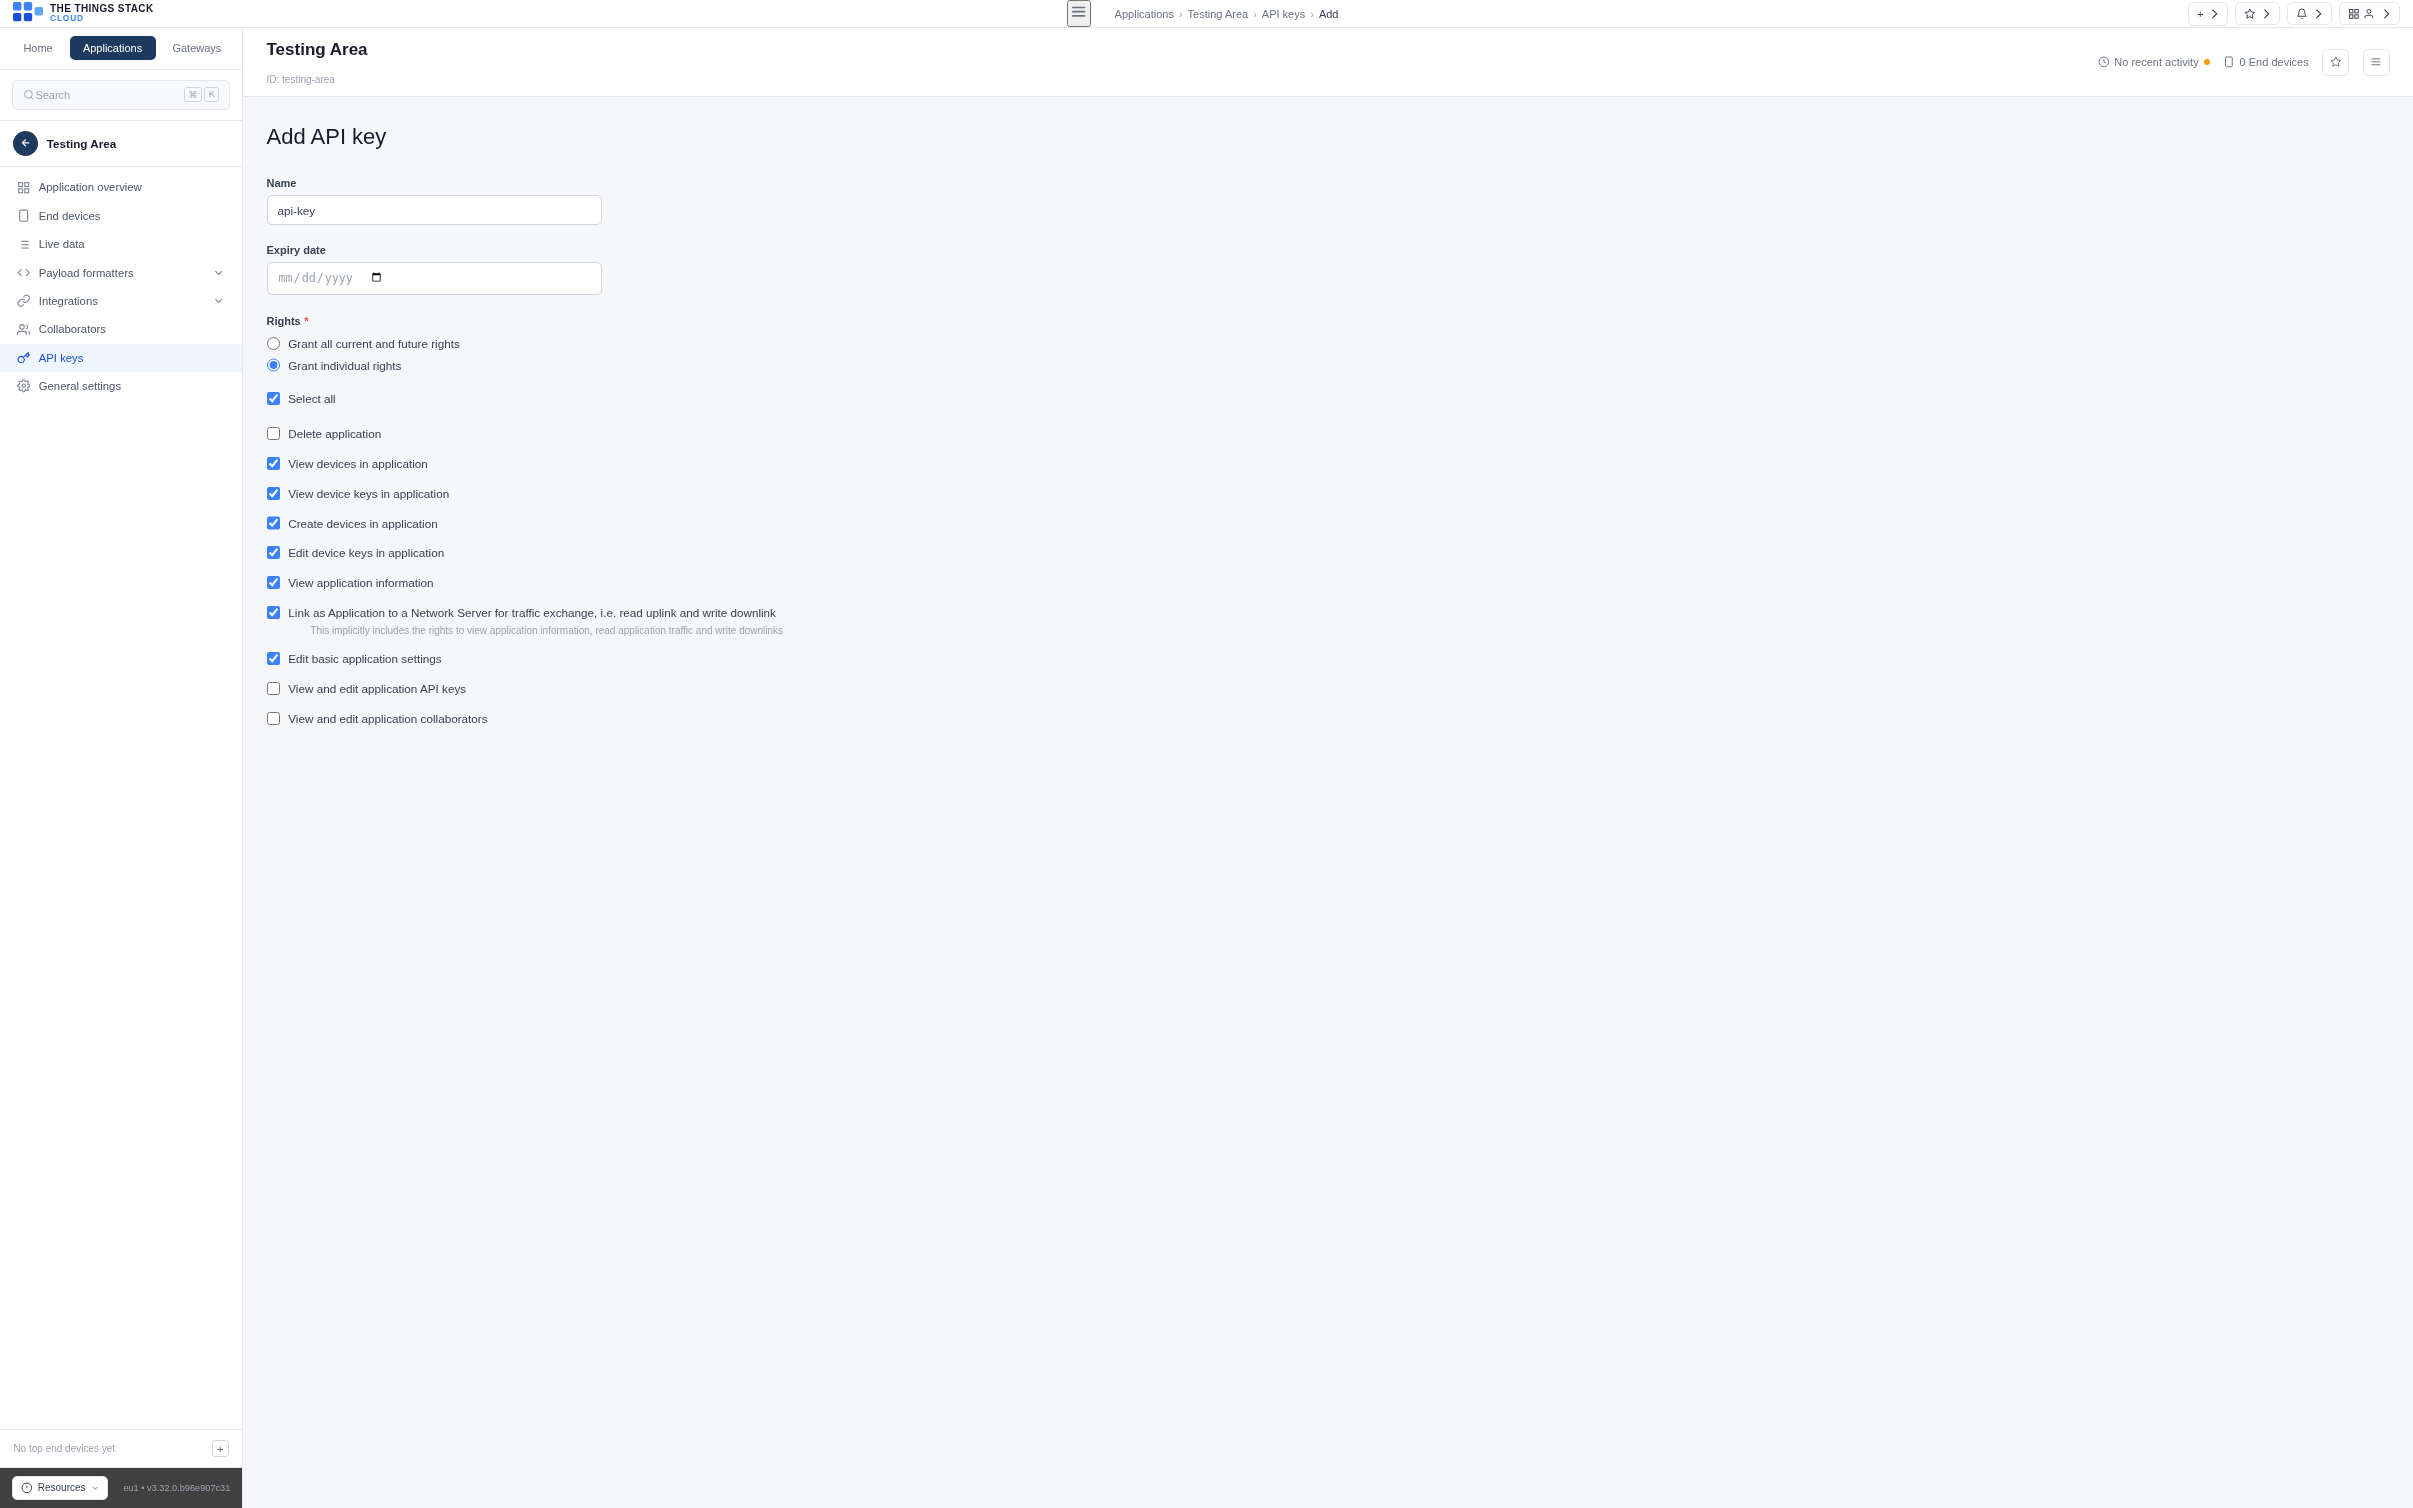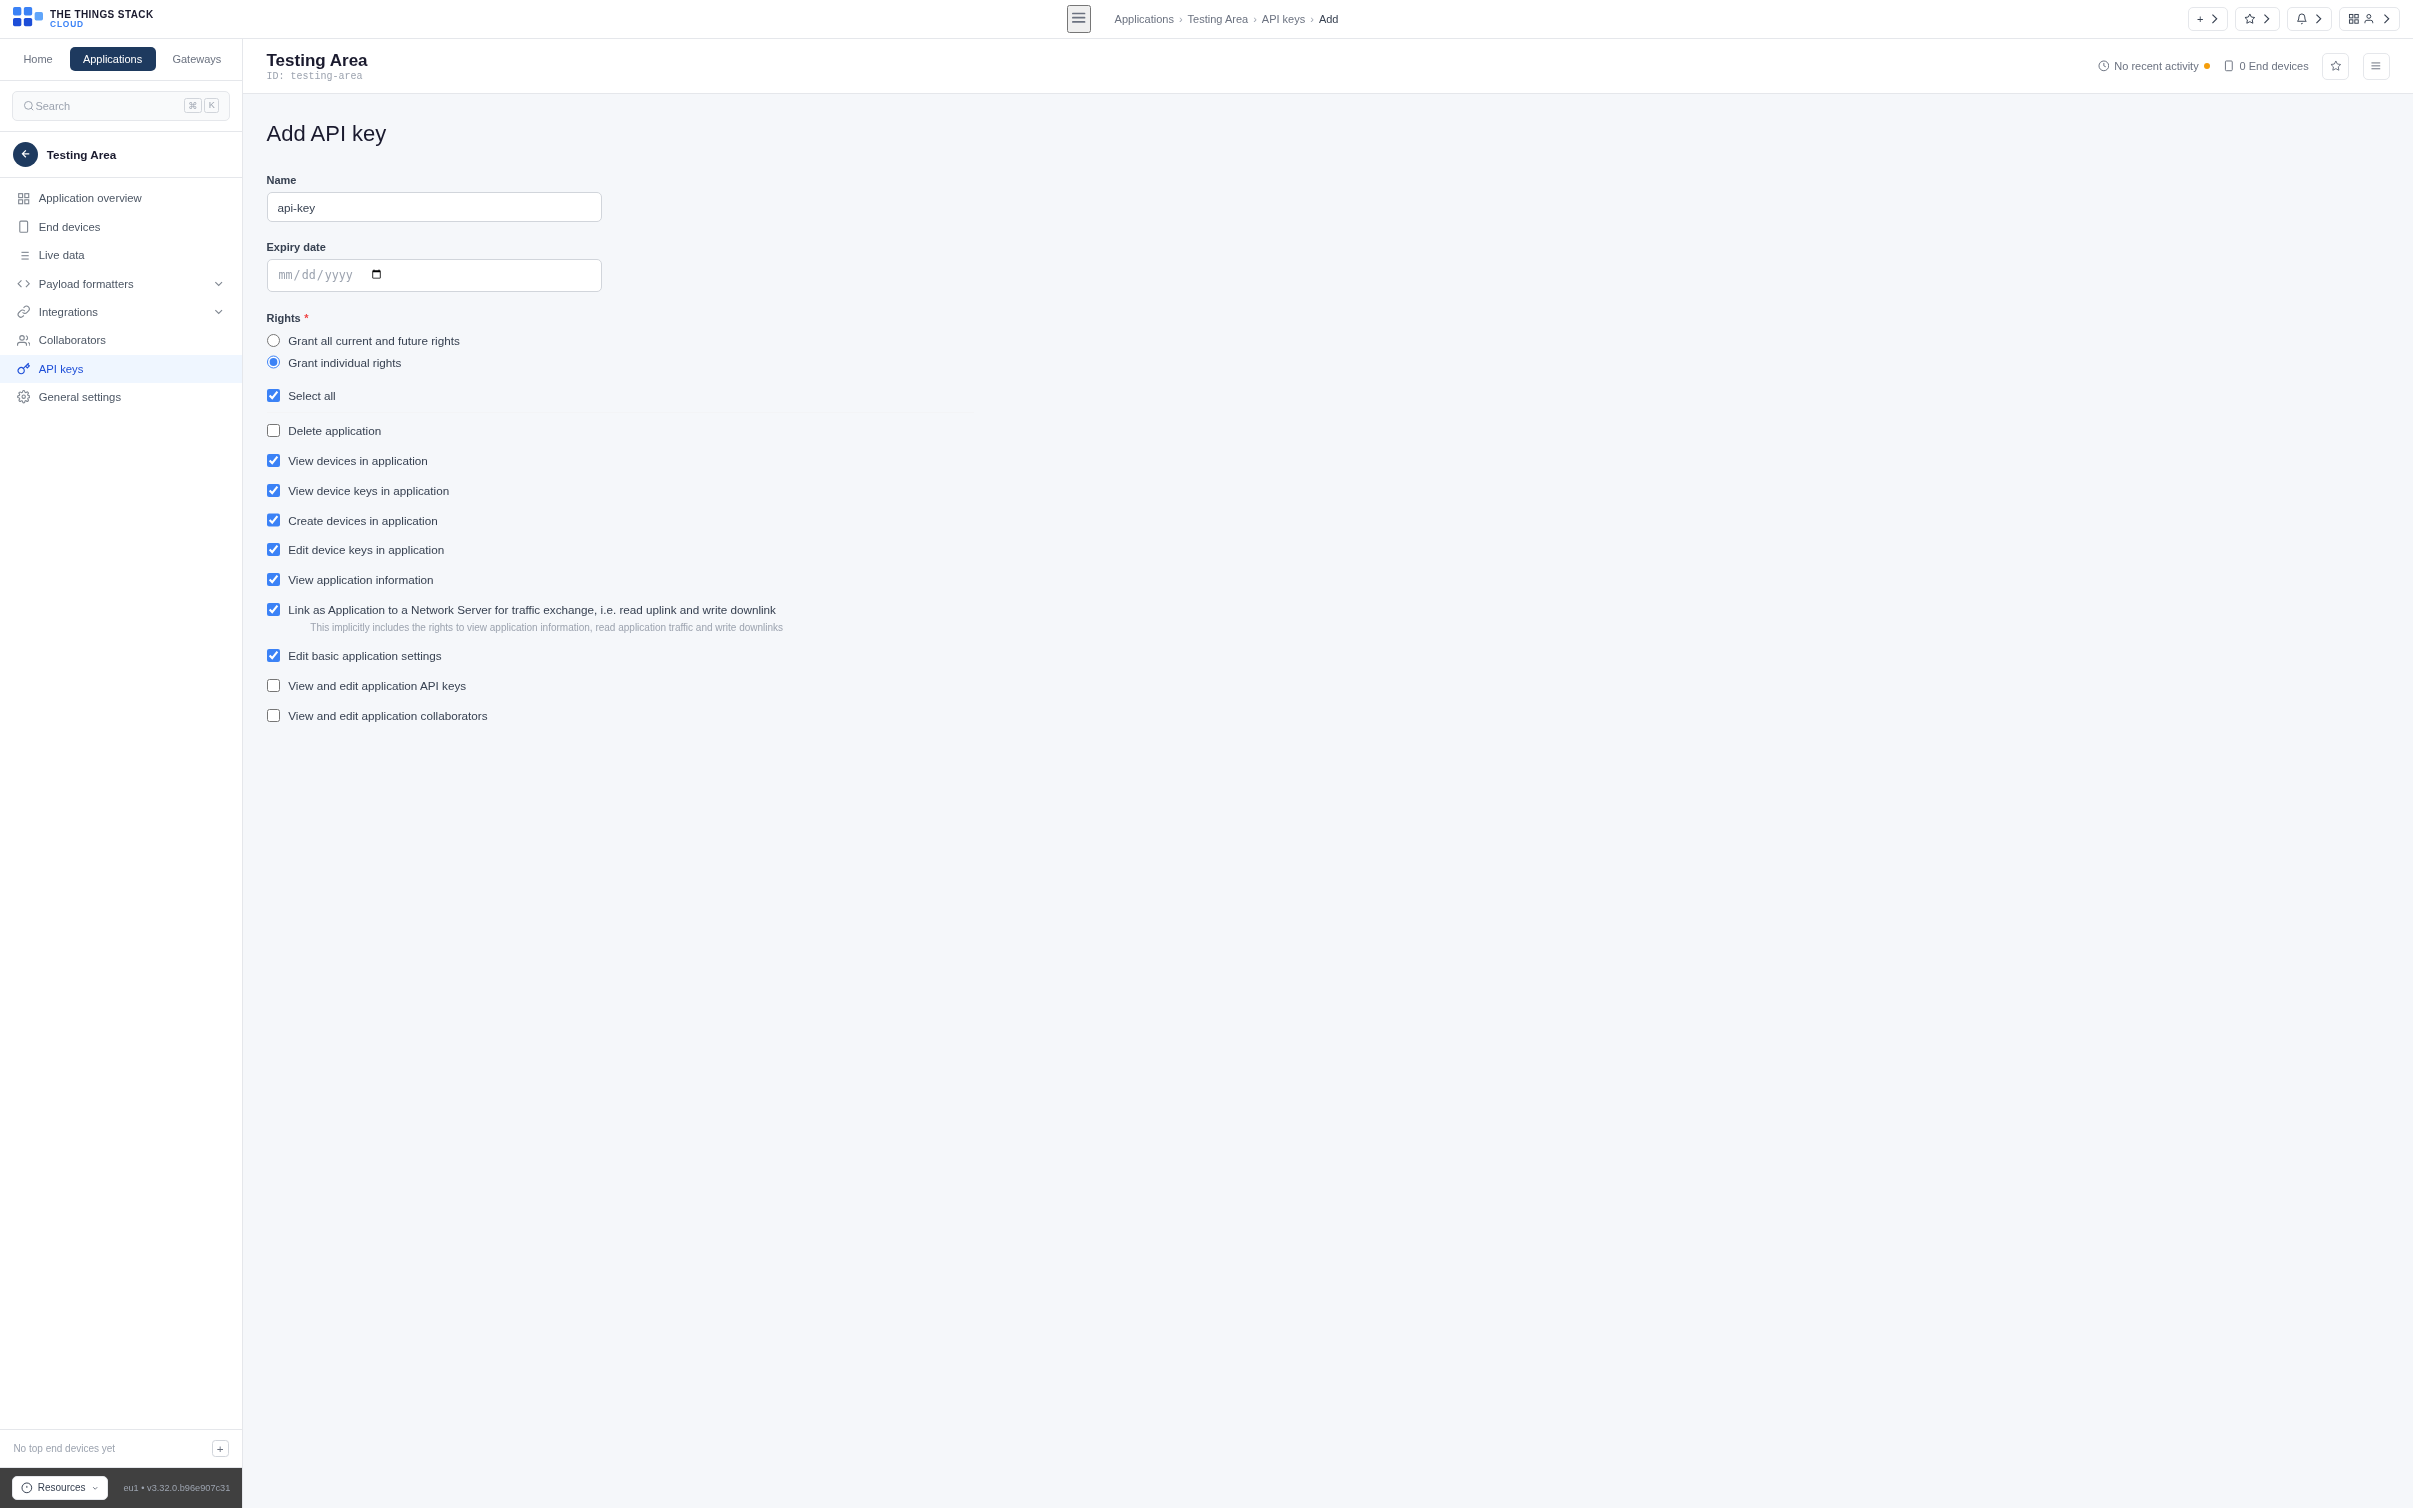--- a/index.html
+++ b/index.html
@@ -1,19 +1,19 @@
 <!DOCTYPE html>
 <html style="font-size:13.4px"><head>
   <meta charset="utf-8">
   <style>
     * { box-sizing: border-box; margin: 0; padding: 0; }
     body { font-family: -apple-system, BlinkMacSystemFont, 'Segoe UI', sans-serif; font-size: 11.7px; background: #f5f7fa; display: flex; flex-direction: column; height: 100vh; overflow: hidden; }
 
     
-    .topbar { display: flex; align-items: center; background: #fff; border-bottom: 0.8px solid #e5e7eb; height: 39px; padding: 0 13.4px; gap: 10px; flex-shrink: 0; }
+    .topbar { display: flex; align-items: center; background: #fff; border-bottom: 0.8px solid #e5e7eb; height: 28px; padding: 0 13.4px; gap: 10px; flex-shrink: 0; }
     .logo { display: flex; align-items: center; gap: 6.7px; width: 218px; }
     .logo-icon { width: 30px; height: 23.5px; }
     .logo-text { display: flex; flex-direction: column; line-height: 1.1; }
     .logo-text .top { font-weight: 700; font-size: 10px; color: #1a1a2e; letter-spacing: 0.4px; }
     .logo-text .bottom { font-weight: 700; font-size: 8.4px; color: #3b82f6; letter-spacing: 0.8px; }
     .topbar-collapse { margin-left: auto; color: #6b7280; cursor: pointer; padding: 3.4px; }
     .breadcrumb { display: flex; align-items: center; gap: 5px; font-size: 11px; color: #6b7280; padding: 0 13.4px; }
     .breadcrumb a { color: #6b7280; text-decoration: none; }
     .breadcrumb .sep { color: #9ca3af; }
     .breadcrumb .current { color: #374151; font-weight: 500; }
@@ -52,21 +52,21 @@
     .plus-btn { width: 17px; height: 17px; display: flex; align-items: center; justify-content: center; border: 0.8px solid #d1d5db; border-radius: 3.4px; cursor: pointer; color: #6b7280; font-size: 11.7px; }
 
     .resources-bar { display: flex; align-items: center; justify-content: space-between; padding: 8.4px 11.7px; border-top: 0.8px solid #e5e7eb; background: #404040; }
     .resources-btn { display: flex; align-items: center; gap: 5px; padding: 5px 8.4px; border: 0.8px solid #e5e7eb; border-radius: 5px; background: #fff; cursor: pointer; font-size: 10px; color: #374151; }
     .version-text { font-size: 9.2px; color: #9ca3af; }
 
     
     .content { flex: 1; overflow-y: auto; }
     .content-header { display: flex; align-items: center; justify-content: space-between; padding: 11.7px 23.5px; background: #fff; border-bottom: 0.8px solid #e5e7eb; }
     .content-header-left h1 { font-size: 17px; font-weight: 700; color: #1a1a2e; }
-    .content-header-left .app-id { font-size: 10px; color: #9ca3af; margin-top: 0; font-family: Liberation Mono, monospace; }
+    .content-header-left .app-id { font-size: 10px; color: #9ca3af; margin-top: 14px; font-family: Liberation Sans, sans-serif; }
     .content-header-right { display: flex; align-items: center; gap: 13.4px; }
     .activity-badge { display: flex; align-items: center; gap: 5px; font-size: 11px; color: #6b7280; }
     .activity-dot { width: 5.9px; height: 5.9px; border-radius: 50%; background: #f59e0b; }
     .end-devices-badge { display: flex; align-items: center; gap: 5px; font-size: 11px; color: #6b7280; }
     .header-icon-btn { width: 27px; height: 27px; display: flex; align-items: center; justify-content: center; border: 0.8px solid #e5e7eb; border-radius: 5px; cursor: pointer; color: #6b7280; background: #fff; }
 
     .content-body { padding: 27px 23.5px; max-width: 754px; }
     .page-title { font-size: 22px; font-weight: 400; color: #1a1a2e; margin-bottom: 27px; }
 
     .form-section { margin-bottom: 0; }

